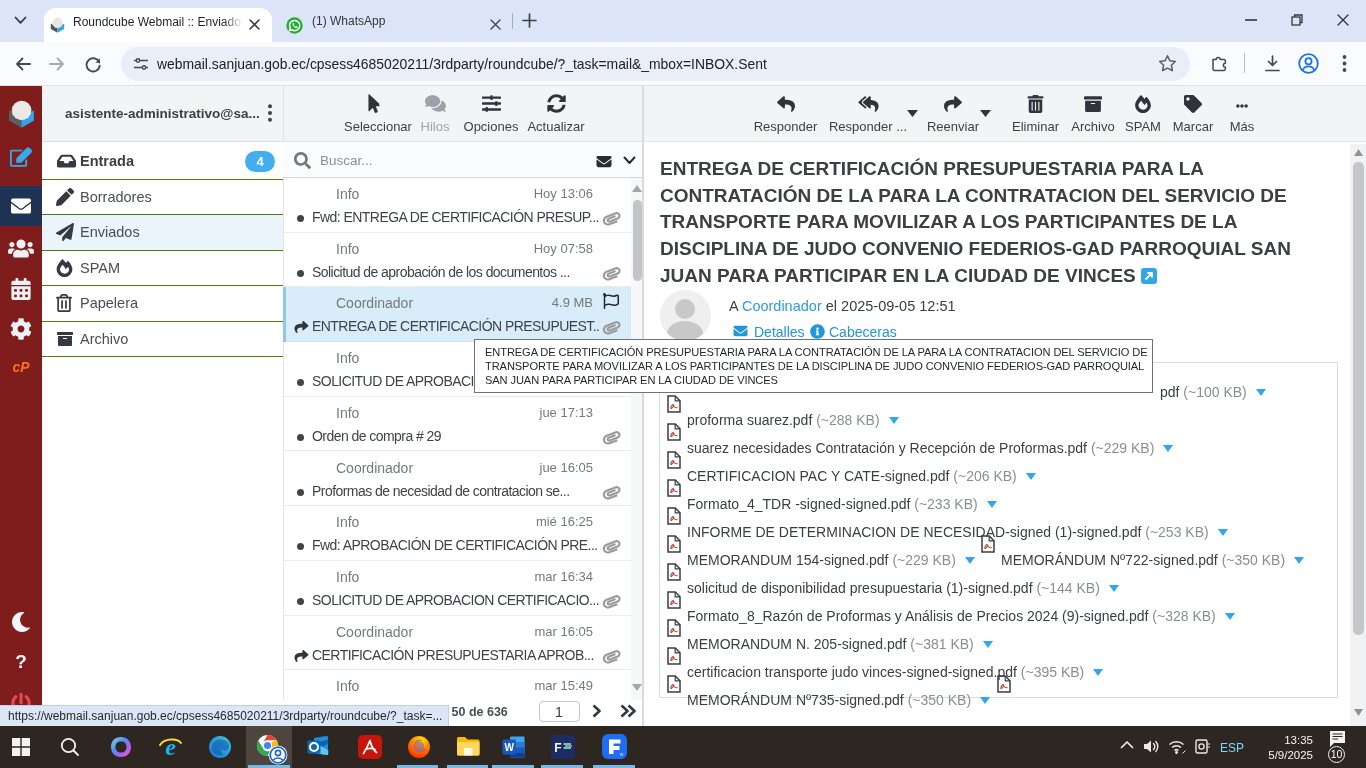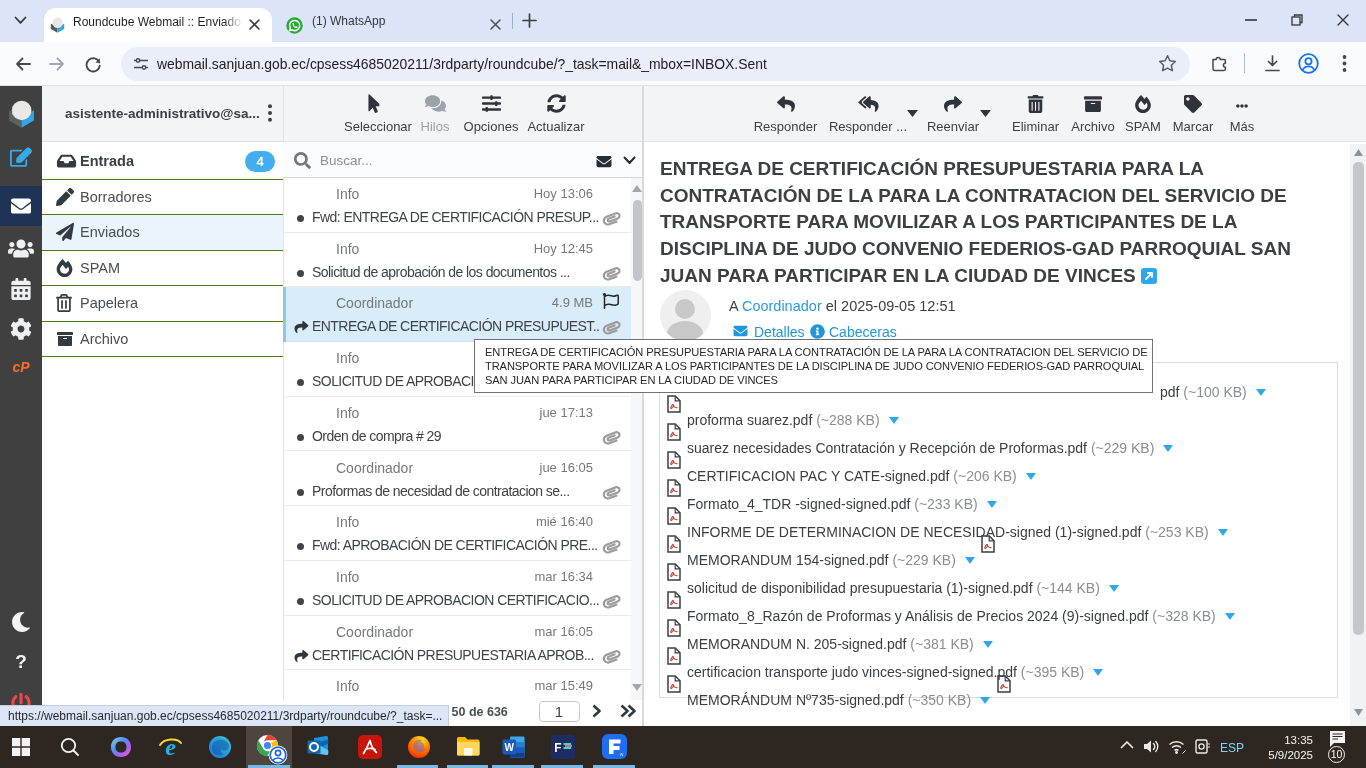--- a/index.html
+++ b/index.html
@@ -5,21 +5,21 @@
   * { margin:0; padding:0; box-sizing:border-box; }
   html,body { width:1366px; height:768px; overflow:hidden; }
   body { font-family:"Liberation Sans", sans-serif; }
   .ab { position:absolute; }
   #screen { position:relative; width:1366px; height:768px; background:#fff; overflow:hidden; }
   svg { display:block; }
 
   #tabstrip { left:0; top:0; width:1366px; height:42px; background:#dce5f7; }
   .tabtitle { font-size:12px; color:#1f2125; white-space:nowrap; overflow:hidden; }
   #navbar { left:0; top:42px; width:1366px; height:44px; background:#fafbfe; border-bottom:1px solid #dfe1e5; }
-  #rail { left:0; top:86px; width:42px; height:640px; background:#404040; }
+  #rail { left:0; top:86px; width:42px; height:640px; background:#7f1d1d; }
   #folders { left:42px; top:86px; width:241px; height:640px; background:#fff; }
   #list { left:283px; top:86px; width:360px; height:640px; background:#fff; }
   #msg { left:643px; top:86px; width:723px; height:640px; background:#fff; }
   .fitem { position:absolute; left:0; width:241px; height:36px; border-bottom:1px solid #4d7c0f; }
   .flabel { position:absolute; left:38px; top:50%; transform:translateY(-50%); font-size:14.5px; color:#4a4e57; }
   .ficon { position:absolute; left:14px; top:50%; transform:translateY(-50%); }
   .tbtn { position:absolute; text-align:center; color:#3b3f45; font-size:13px; white-space:nowrap; }
   .mrow { position:absolute; left:0; width:348px; border-bottom:1px solid #ebebed; height:54.7px; }
   .msender { position:absolute; left:29px; top:8px; font-size:14px; color:#75797e;margin-left:24px; }
   .mtime { position:absolute; right:38px; top:8px; font-size:13px; color:#75797e; }
@@ -239,21 +239,21 @@
       <div class="msender">Info</div>
         <div class="mtime">Hoy 13:06</div>
       <div class="mdot"></div>
         <div class="msubj">Fwd: ENTREGA DE CERTIFICACIÓN PRESUP...</div>
       <svg class="mclip" width="17" height="17" viewBox="0 0 448 512" style="transform:rotate(25deg)">
           <path fill="#9b9b9b" d="M43.246 466.142c-58.43-60.289-57.341-157.511 1.386-217.581L254.392 34c44.316-45.332 116.351-45.336 160.671 0 43.89 44.894 43.943 117.329 0 162.276L232.214 383.128c-29.855 30.537-78.633 30.111-107.982-.998-28.275-29.97-27.368-77.473 1.452-106.953l143.743-146.835c6.182-6.314 16.312-6.422 22.626-.241l22.861 22.379c6.315 6.182 6.422 16.312.241 22.626L171.427 319.927c-4.932 5.045-5.236 13.428-.648 18.292 4.372 4.634 11.245 4.711 15.688.165l182.849-186.851c19.613-20.062 19.613-52.725-.011-72.798-19.189-19.627-49.957-19.637-69.154 0L90.39 293.295c-34.763 35.56-35.299 93.12-1.191 128.313 34.01 35.093 88.985 35.137 123.058.286l172.06-175.999c6.177-6.319 16.307-6.433 22.626-.256l22.877 22.364c6.319 6.177 6.434 16.307.256 22.626l-172.06 175.998c-59.576 60.938-155.943 60.216-214.77-.485z"></path>
         </svg>
     </div>
     <div class="mrow" style="top:146.7px;">
       <div class="msender">Info</div>
-        <div class="mtime">Hoy 12:45</div>
+        <div class="mtime">Hoy 07:58</div>
       <div class="mdot"></div>
         <div class="msubj">Solicitud de aprobación de los documentos ...</div>
       <svg class="mclip" width="17" height="17" viewBox="0 0 448 512" style="transform:rotate(25deg)">
           <path fill="#9b9b9b" d="M43.246 466.142c-58.43-60.289-57.341-157.511 1.386-217.581L254.392 34c44.316-45.332 116.351-45.336 160.671 0 43.89 44.894 43.943 117.329 0 162.276L232.214 383.128c-29.855 30.537-78.633 30.111-107.982-.998-28.275-29.97-27.368-77.473 1.452-106.953l143.743-146.835c6.182-6.314 16.312-6.422 22.626-.241l22.861 22.379c6.315 6.182 6.422 16.312.241 22.626L171.427 319.927c-4.932 5.045-5.236 13.428-.648 18.292 4.372 4.634 11.245 4.711 15.688.165l182.849-186.851c19.613-20.062 19.613-52.725-.011-72.798-19.189-19.627-49.957-19.637-69.154 0L90.39 293.295c-34.763 35.56-35.299 93.12-1.191 128.313 34.01 35.093 88.985 35.137 123.058.286l172.06-175.999c6.177-6.319 16.307-6.433 22.626-.256l22.877 22.364c6.319 6.177 6.434 16.307.256 22.626l-172.06 175.998c-59.576 60.938-155.943 60.216-214.77-.485z"></path>
         </svg>
     </div>
     <div class="mrow sel" style="top:201.4px;background:#d8edf9;border-bottom-color:#cfe4f0;">
       <div class="ab" style="left:0;top:0;width:2.5px;height:55px;background:#8fc7e6;"></div>
       <div class="msender">Coordinador</div>
         <div class="mtime">4.9 MB</div>
@@ -286,21 +286,21 @@
       <div class="msender">Coordinador</div>
         <div class="mtime">jue 16:05</div>
       <div class="mdot"></div>
         <div class="msubj">Proformas de necesidad de contratacion se...</div>
       <svg class="mclip" width="17" height="17" viewBox="0 0 448 512" style="transform:rotate(25deg)">
           <path fill="#9b9b9b" d="M43.246 466.142c-58.43-60.289-57.341-157.511 1.386-217.581L254.392 34c44.316-45.332 116.351-45.336 160.671 0 43.89 44.894 43.943 117.329 0 162.276L232.214 383.128c-29.855 30.537-78.633 30.111-107.982-.998-28.275-29.97-27.368-77.473 1.452-106.953l143.743-146.835c6.182-6.314 16.312-6.422 22.626-.241l22.861 22.379c6.315 6.182 6.422 16.312.241 22.626L171.427 319.927c-4.932 5.045-5.236 13.428-.648 18.292 4.372 4.634 11.245 4.711 15.688.165l182.849-186.851c19.613-20.062 19.613-52.725-.011-72.798-19.189-19.627-49.957-19.637-69.154 0L90.39 293.295c-34.763 35.56-35.299 93.12-1.191 128.313 34.01 35.093 88.985 35.137 123.058.286l172.06-175.999c6.177-6.319 16.307-6.433 22.626-.256l22.877 22.364c6.319 6.177 6.434 16.307.256 22.626l-172.06 175.998c-59.576 60.938-155.943 60.216-214.77-.485z"></path>
         </svg>
     </div>
     <div class="mrow" style="top:420.2px;">
       <div class="msender">Info</div>
-        <div class="mtime">mié 16:40</div>
+        <div class="mtime">mié 16:25</div>
       <div class="mdot"></div>
         <div class="msubj">Fwd: APROBACIÓN DE CERTIFICACIÓN PRE...</div>
       <svg class="mclip" width="17" height="17" viewBox="0 0 448 512" style="transform:rotate(25deg)">
           <path fill="#9b9b9b" d="M43.246 466.142c-58.43-60.289-57.341-157.511 1.386-217.581L254.392 34c44.316-45.332 116.351-45.336 160.671 0 43.89 44.894 43.943 117.329 0 162.276L232.214 383.128c-29.855 30.537-78.633 30.111-107.982-.998-28.275-29.97-27.368-77.473 1.452-106.953l143.743-146.835c6.182-6.314 16.312-6.422 22.626-.241l22.861 22.379c6.315 6.182 6.422 16.312.241 22.626L171.427 319.927c-4.932 5.045-5.236 13.428-.648 18.292 4.372 4.634 11.245 4.711 15.688.165l182.849-186.851c19.613-20.062 19.613-52.725-.011-72.798-19.189-19.627-49.957-19.637-69.154 0L90.39 293.295c-34.763 35.56-35.299 93.12-1.191 128.313 34.01 35.093 88.985 35.137 123.058.286l172.06-175.999c6.177-6.319 16.307-6.433 22.626-.256l22.877 22.364c6.319 6.177 6.434 16.307.256 22.626l-172.06 175.998c-59.576 60.938-155.943 60.216-214.77-.485z"></path>
         </svg>
     </div>
     <div class="mrow" style="top:474.9px;">
       <div class="msender">Info</div>
         <div class="mtime">mar 16:34</div>
       <div class="mdot"></div>
@@ -483,20 +483,23 @@
           <path d="M3.5 13.5 C4.5 10.5 6 8.5 6.5 10 C7 11.5 4.5 14 3.8 13.6 M6.5 10.5 C7.3 12 9 13 10.5 12.5" fill="none" stroke="#c23b2e" stroke-width="1.1"></path>
         </svg>
         <div class="aname">MEMORANDUM 154-signed.pdf <span class="sz">(~229 KB)</span><svg class="acaret" width="10" height="7" viewBox="0 0 10 7">
             <path d="M0 0 H10 L5 7 Z" fill="#2fa7e9"></path>
           </svg></div>
       <svg class="apdf" style="left:322px" width="14" height="18" viewBox="0 0 14 18">
           <path d="M1 1 h7.2 L13 5.8 V17 H1 Z" fill="none" stroke="#3a3e44" stroke-width="1.5"></path>
           <path d="M8.2 1 V5.8 H13" fill="none" stroke="#3a3e44" stroke-width="1.2"></path>
           <path d="M3.5 13.5 C4.5 10.5 6 8.5 6.5 10 C7 11.5 4.5 14 3.8 13.6 M6.5 10.5 C7.3 12 9 13 10.5 12.5" fill="none" stroke="#c23b2e" stroke-width="1.1"></path>
         </svg>
+        <div class="aname" style="left:342px;">MEMORÁNDUM Nº722-signed.pdf <span class="sz">(~350 KB)</span><svg class="acaret" width="10" height="7" viewBox="0 0 10 7">
+            <path d="M0 0 H10 L5 7 Z" fill="#2fa7e9"></path>
+          </svg></div>
       </div>
     <div class="arow" style="top:472px;">
         <svg class="apdf" width="14" height="18" viewBox="0 0 14 18">
           <path d="M1 1 h7.2 L13 5.8 V17 H1 Z" fill="none" stroke="#3a3e44" stroke-width="1.5"></path>
           <path d="M8.2 1 V5.8 H13" fill="none" stroke="#3a3e44" stroke-width="1.2"></path>
           <path d="M3.5 13.5 C4.5 10.5 6 8.5 6.5 10 C7 11.5 4.5 14 3.8 13.6 M6.5 10.5 C7.3 12 9 13 10.5 12.5" fill="none" stroke="#c23b2e" stroke-width="1.1"></path>
         </svg>
         <div class="aname">solicitud de disponibilidad presupuestaria (1)-signed.pdf <span class="sz">(~144 KB)</span><svg class="acaret" width="10" height="7" viewBox="0 0 10 7">
             <path d="M0 0 H10 L5 7 Z" fill="#2fa7e9"></path>
           </svg></div>

